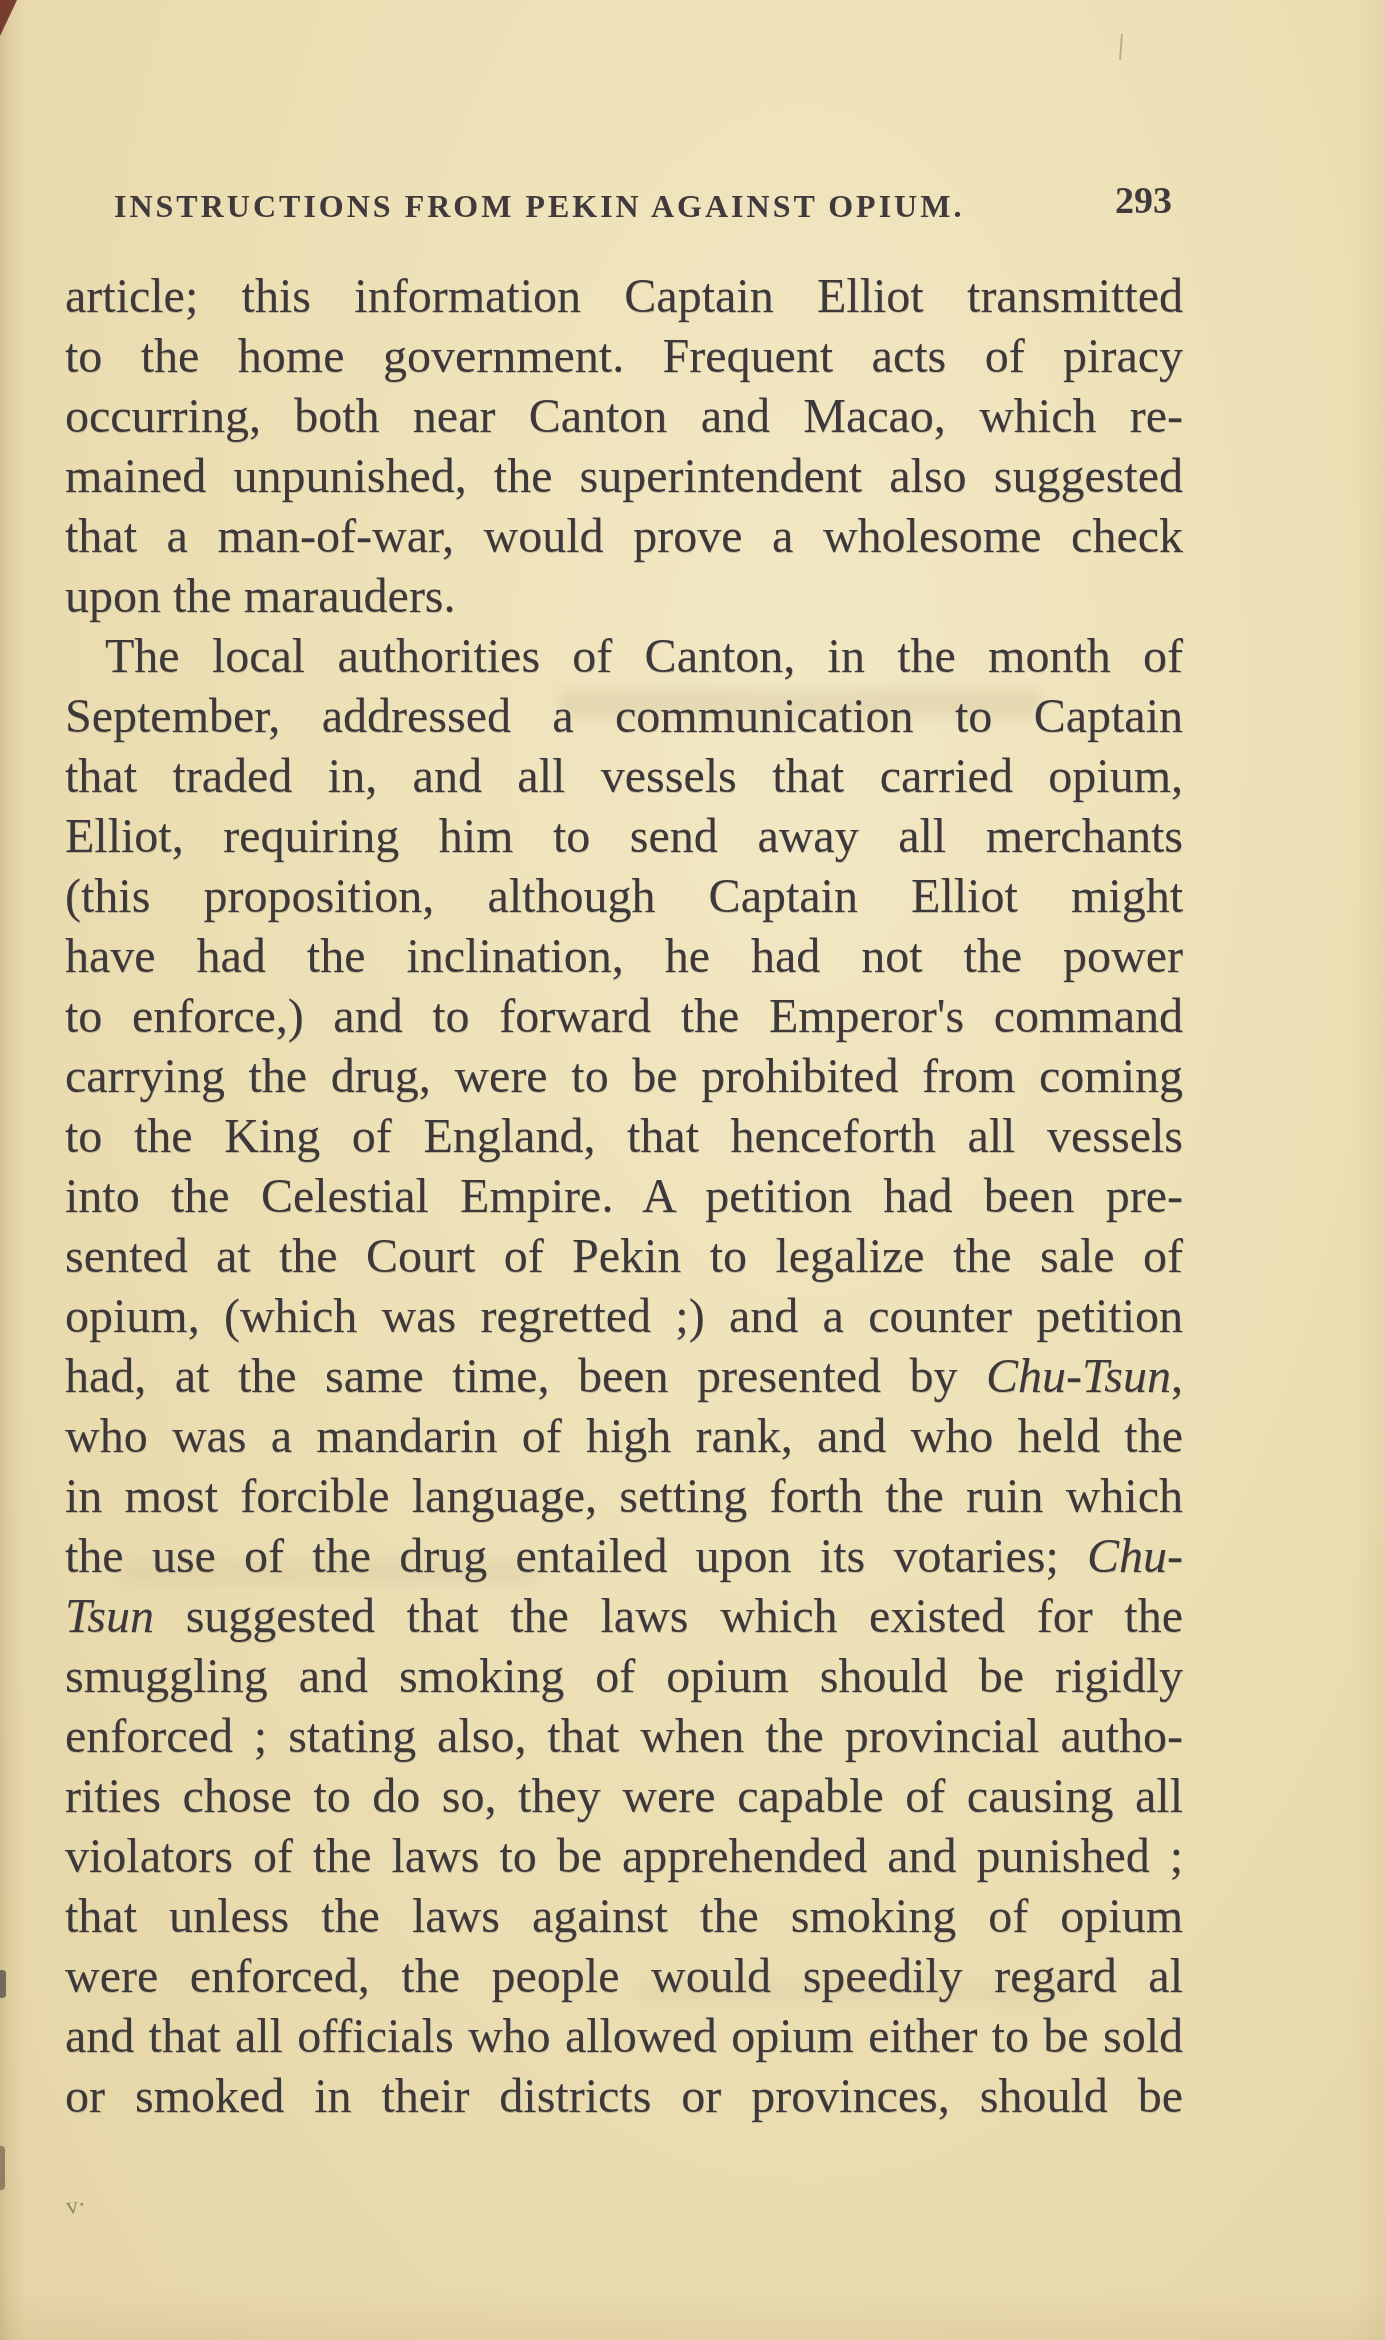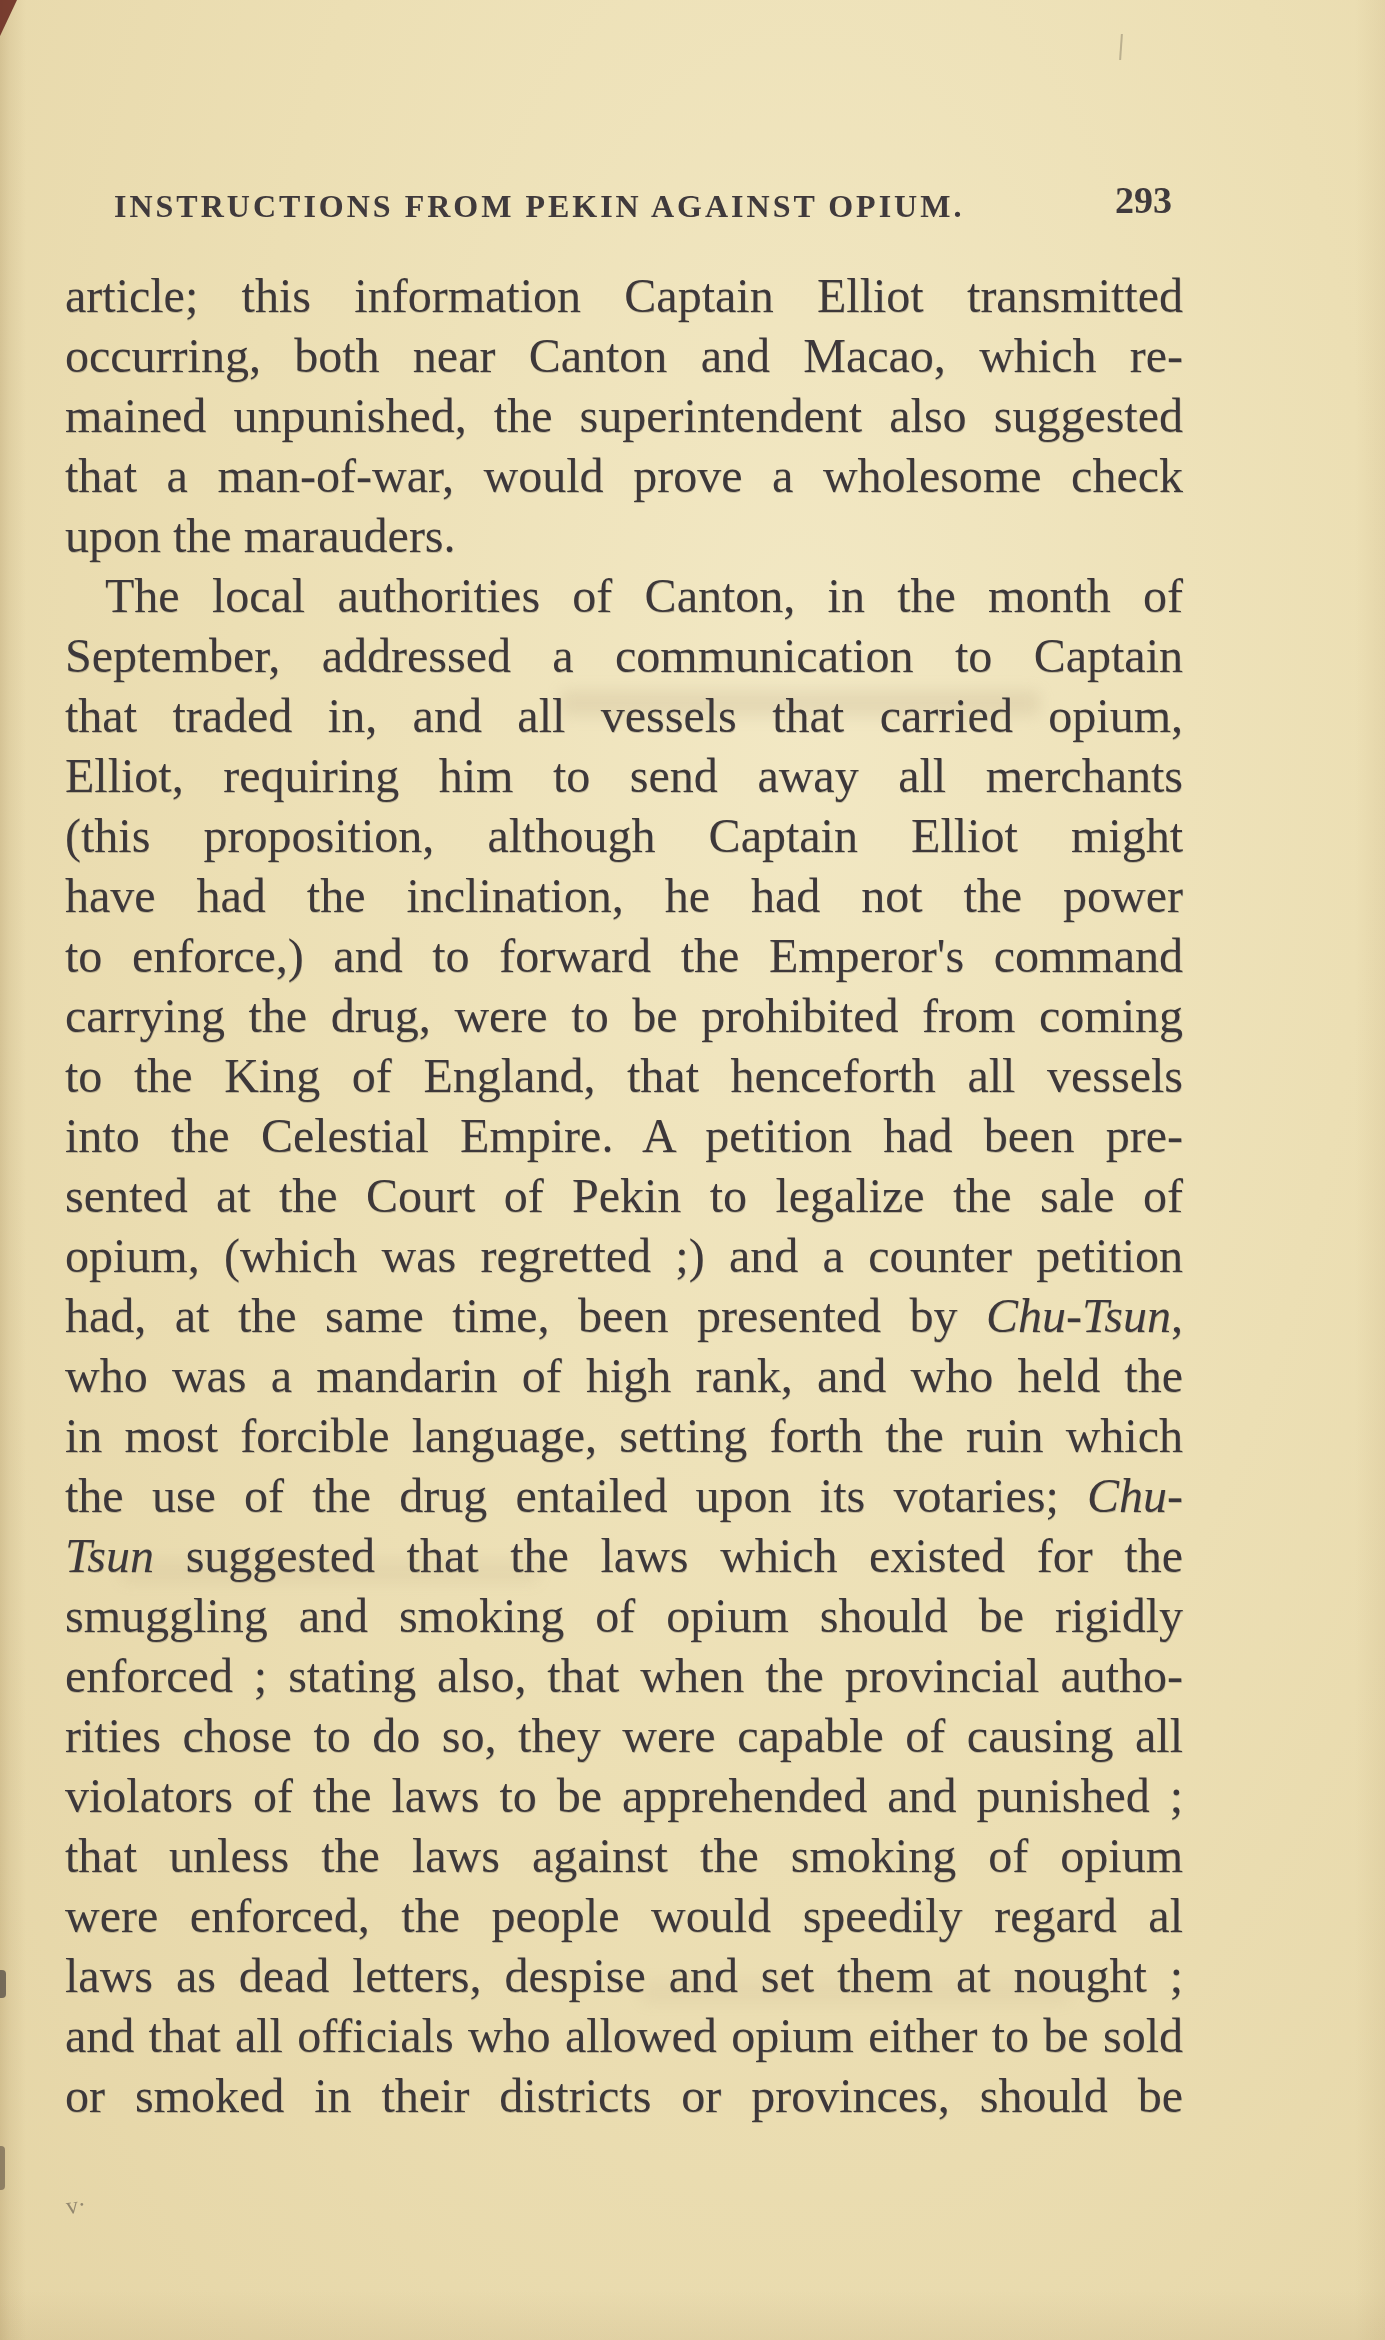--- a/index.html
+++ b/index.html
@@ -105,20 +105,21 @@
   <div class="bleed-2"></div>
   <div class="bleed-3"></div>
 
   <div class="running-header">
     <span class="running-title">INSTRUCTIONS FROM PEKIN AGAINST OPIUM.</span>
     <span class="page-number">293</span>
   </div>
 
   <div class="body-text">
       <div class="line"><span>article; this information Captain Elliot transmitted</span></div>
+      <div class="line"><span>to the home government.  Frequent acts of piracy</span></div>
       <div class="line"><span>occurring, both near Canton and Macao, which re-</span></div>
       <div class="line"><span>mained unpunished, the superintendent also suggested</span></div>
       <div class="line"><span>that a man-of-war, would prove a wholesome check</span></div>
       <div class="line short"><span>upon the marauders.</span></div>
       <div class="line indent"><span>The local authorities of Canton, in the month of</span></div>
       <div class="line"><span>September, addressed a communication to Captain</span></div>
       <div class="line"><span>that traded in, and all vessels that carried opium,</span></div>
       <div class="line"><span>Elliot, requiring him to send away all merchants</span></div>
       <div class="line"><span>(this proposition, although Captain Elliot might</span></div>
       <div class="line"><span>have had the inclination, he had not the power</span></div>
@@ -132,21 +133,20 @@
       <div class="line"><span>who was a mandarin of high rank, and who held the</span></div>
       <div class="line"><span>in most forcible language, setting forth the ruin which</span></div>
       <div class="line"><span>the use of the drug entailed upon its votaries; </span><em>Chu-</em></div>
       <div class="line"><em>Tsun</em><span> suggested that the laws which existed for the</span></div>
       <div class="line"><span>smuggling and smoking of opium should be rigidly</span></div>
       <div class="line"><span>enforced ; stating also, that when the provincial autho-</span></div>
       <div class="line"><span>rities chose to do so, they were capable of causing all</span></div>
       <div class="line"><span>violators of the laws to be apprehended and punished ;</span></div>
       <div class="line"><span>that unless the laws against the smoking of opium</span></div>
       <div class="line"><span>were enforced, the people would speedily regard al</span></div>
-      <div class="line"><span>laws as dead letters, despise and set them at nought ;</span></div>
       <div class="line"><span>and that all officials who allowed opium either to be sold</span></div>
       <div class="line"><span>or smoked in their districts or provinces, should be</span></div>
     </div>
 
   <div class="edge-dash-1"></div>
   <div class="edge-dash-2"></div>
   <div class="stray-mark">v·</div>
 
 </div>
 

